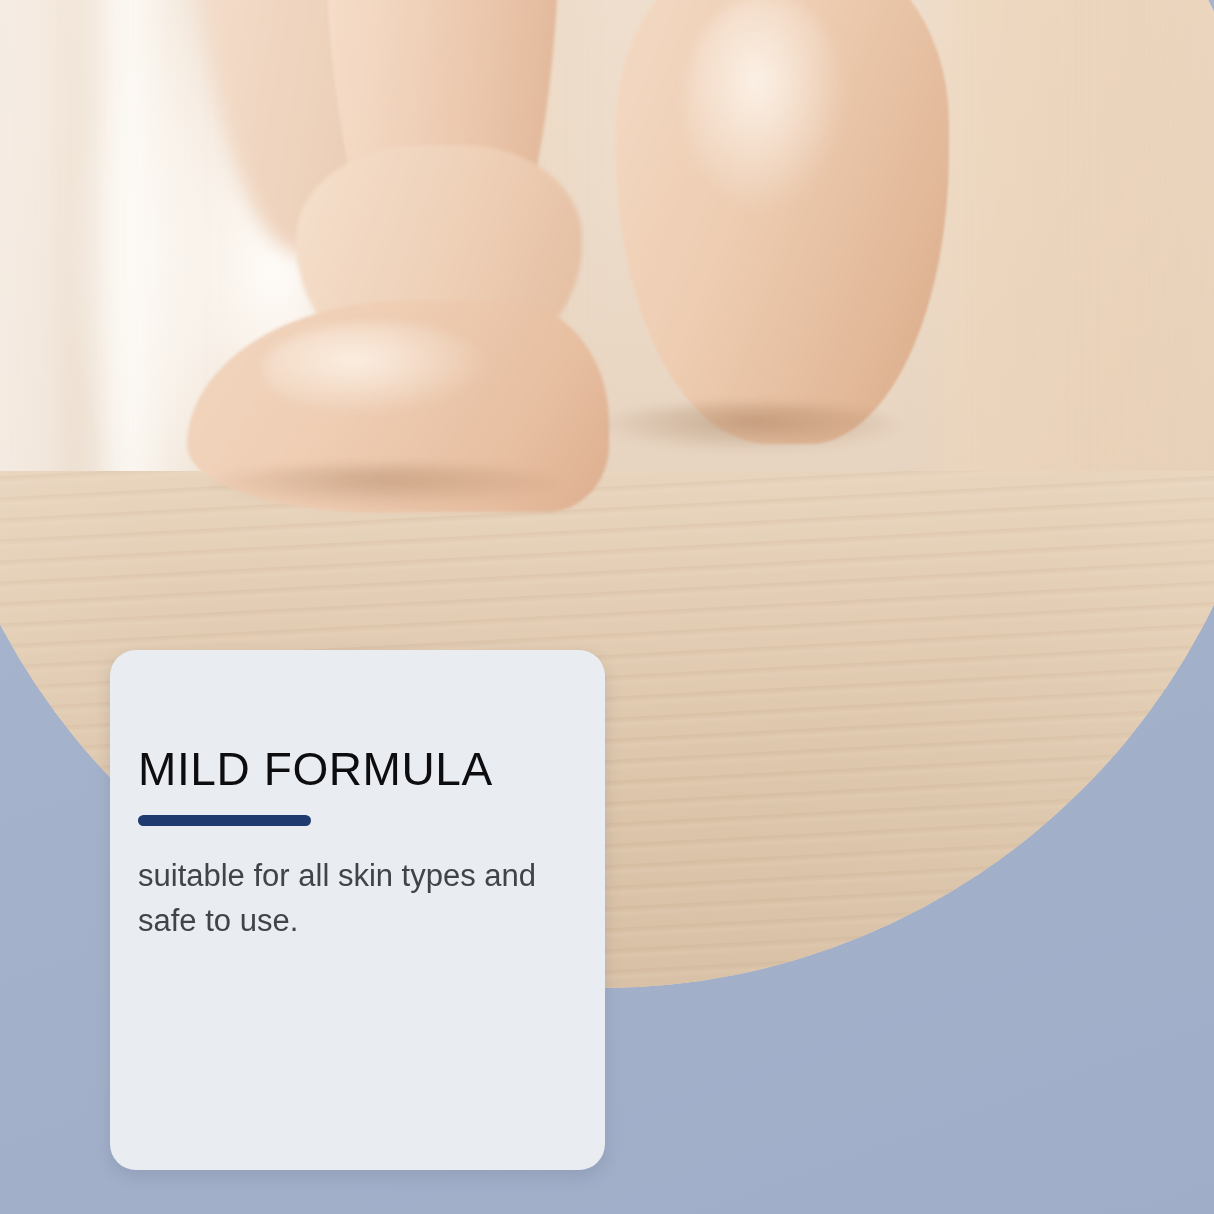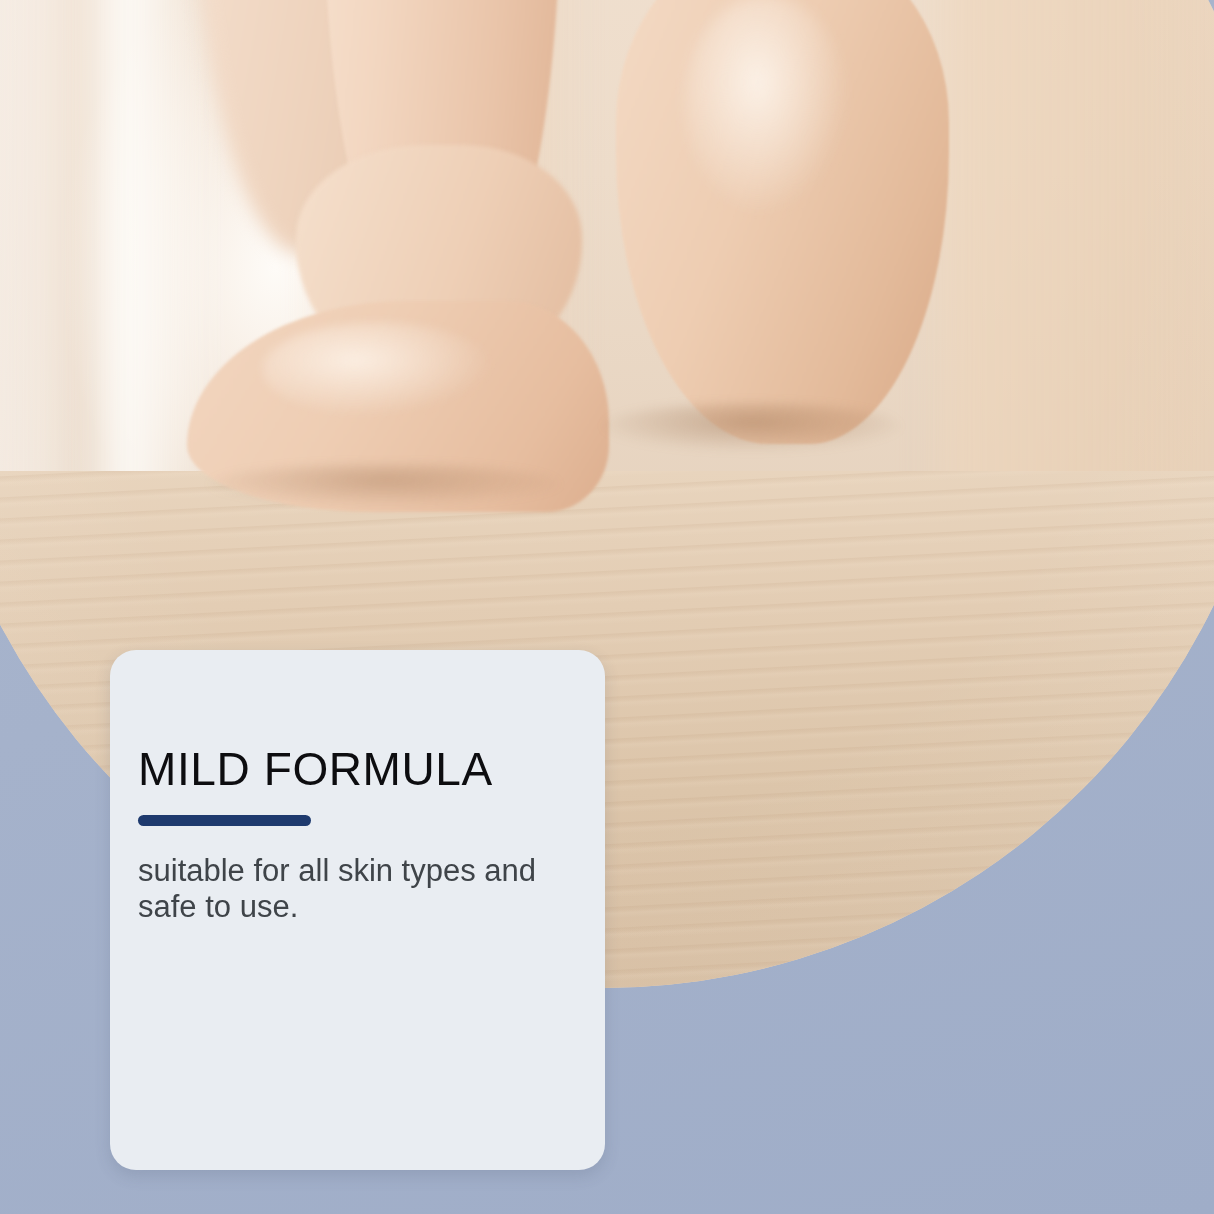--- a/index.html
+++ b/index.html
@@ -218,21 +218,21 @@
     border-radius: 6px;
     background: #1e3a6e;
   }
   .bar-left  { width: 173px; }
   .bar-right { width: 176px; }
 
   .card-body {
     margin: 27px 0 0 0;
     font-size: 31px;
     font-weight: 400;
-    line-height: 36px;
+    line-height: 45px;
     color: #3f4449;
   }
   .body-right { margin-right: -14px; }
 </style>
 </head>
 <body>
 
 <div id="poster">
 
   <div class="bg-wash"></div>

